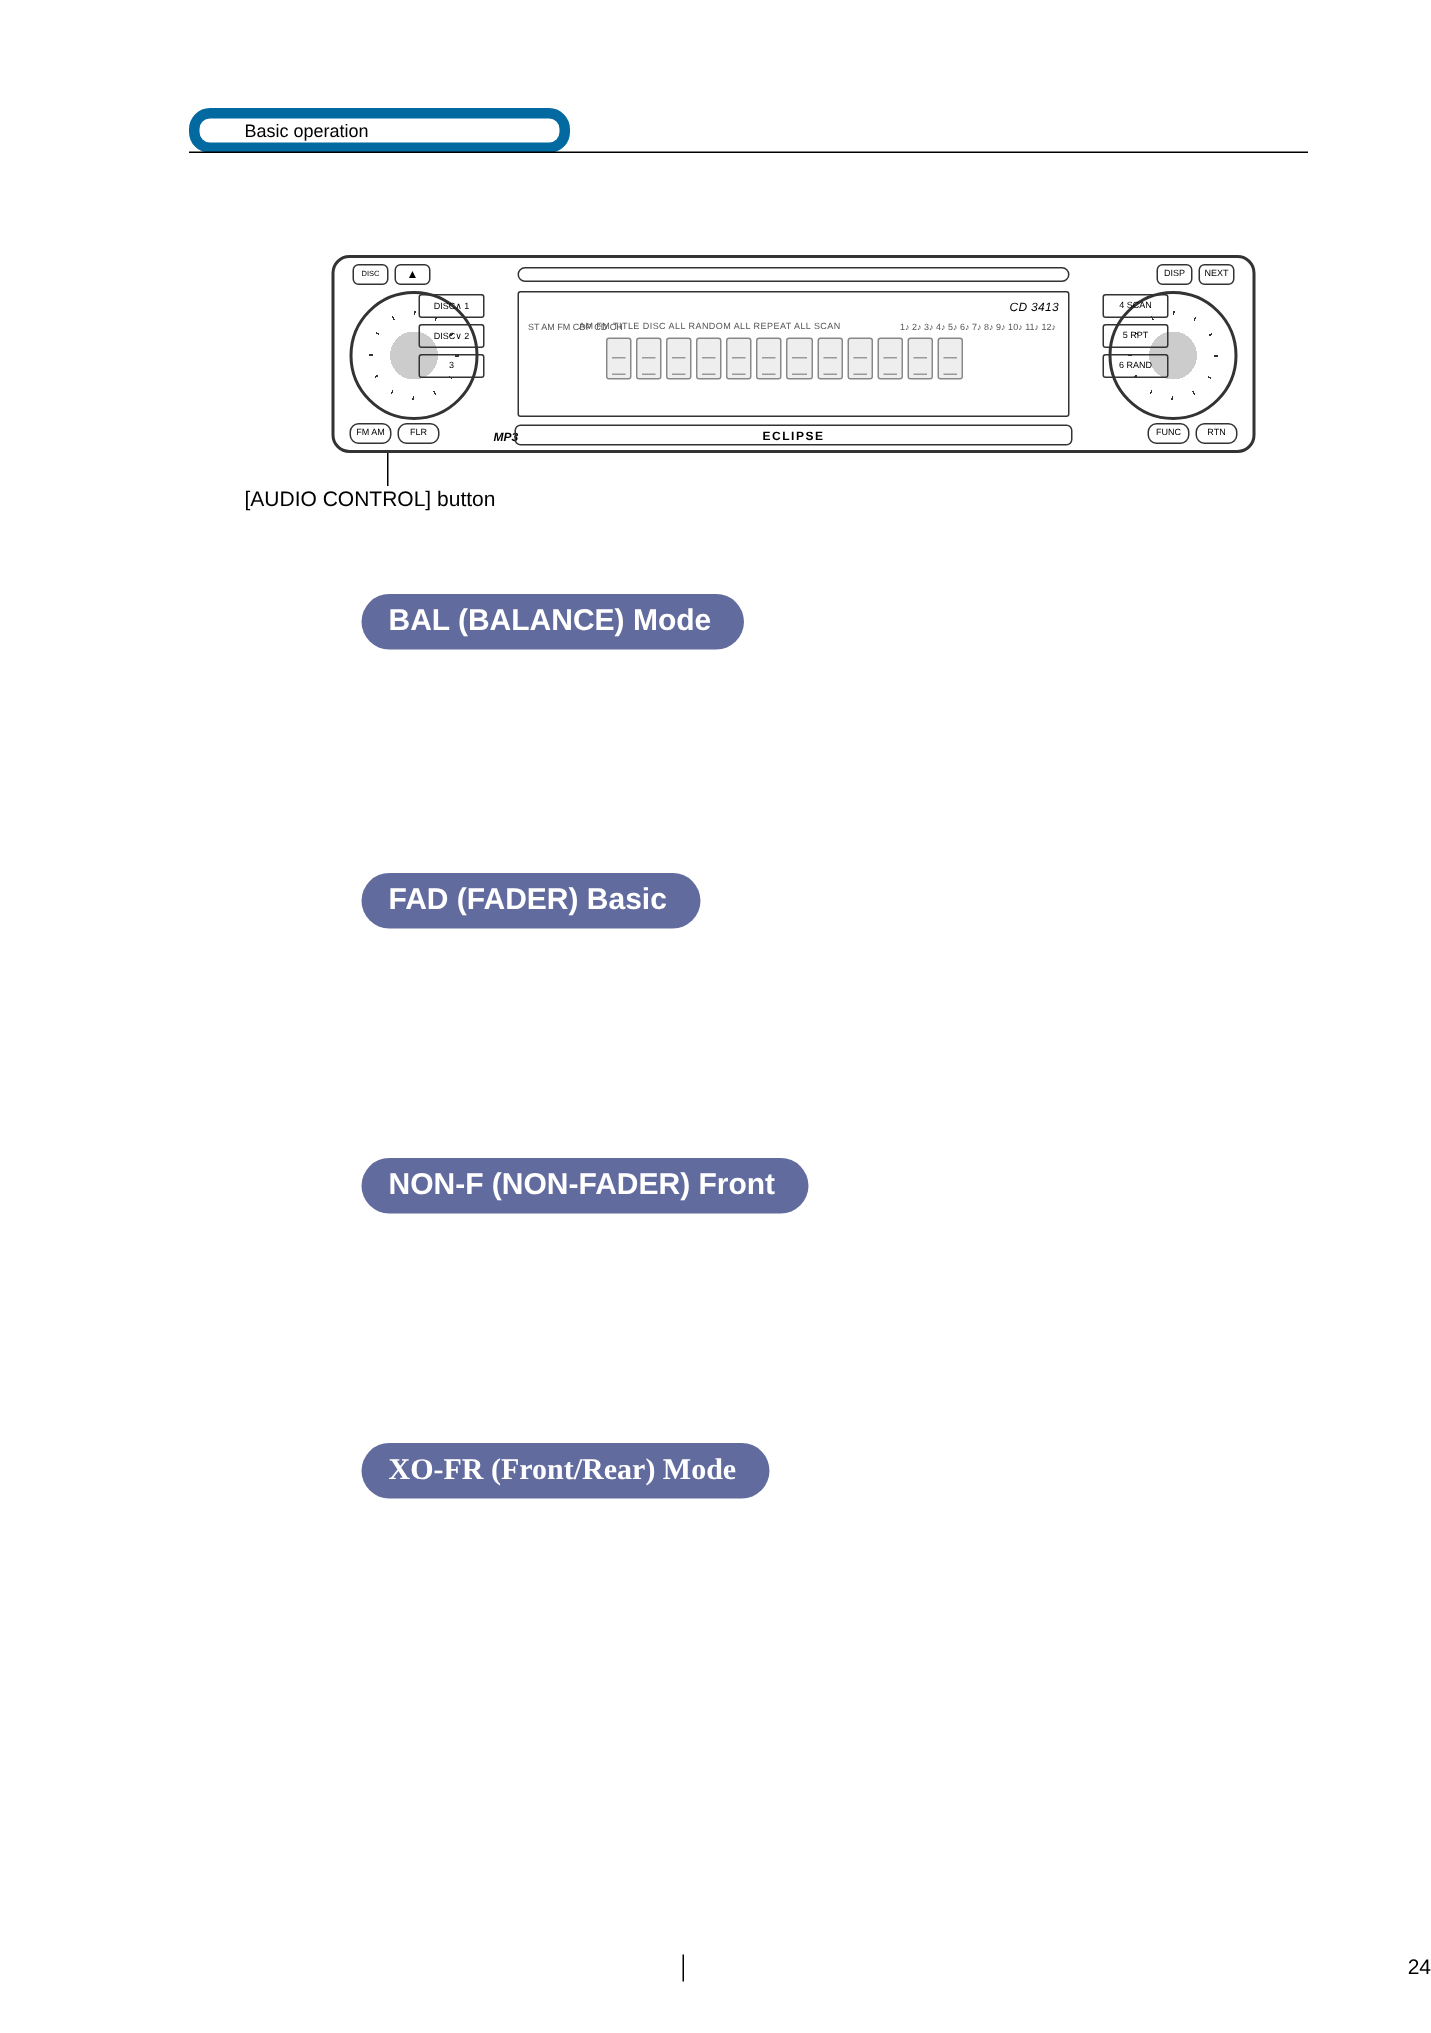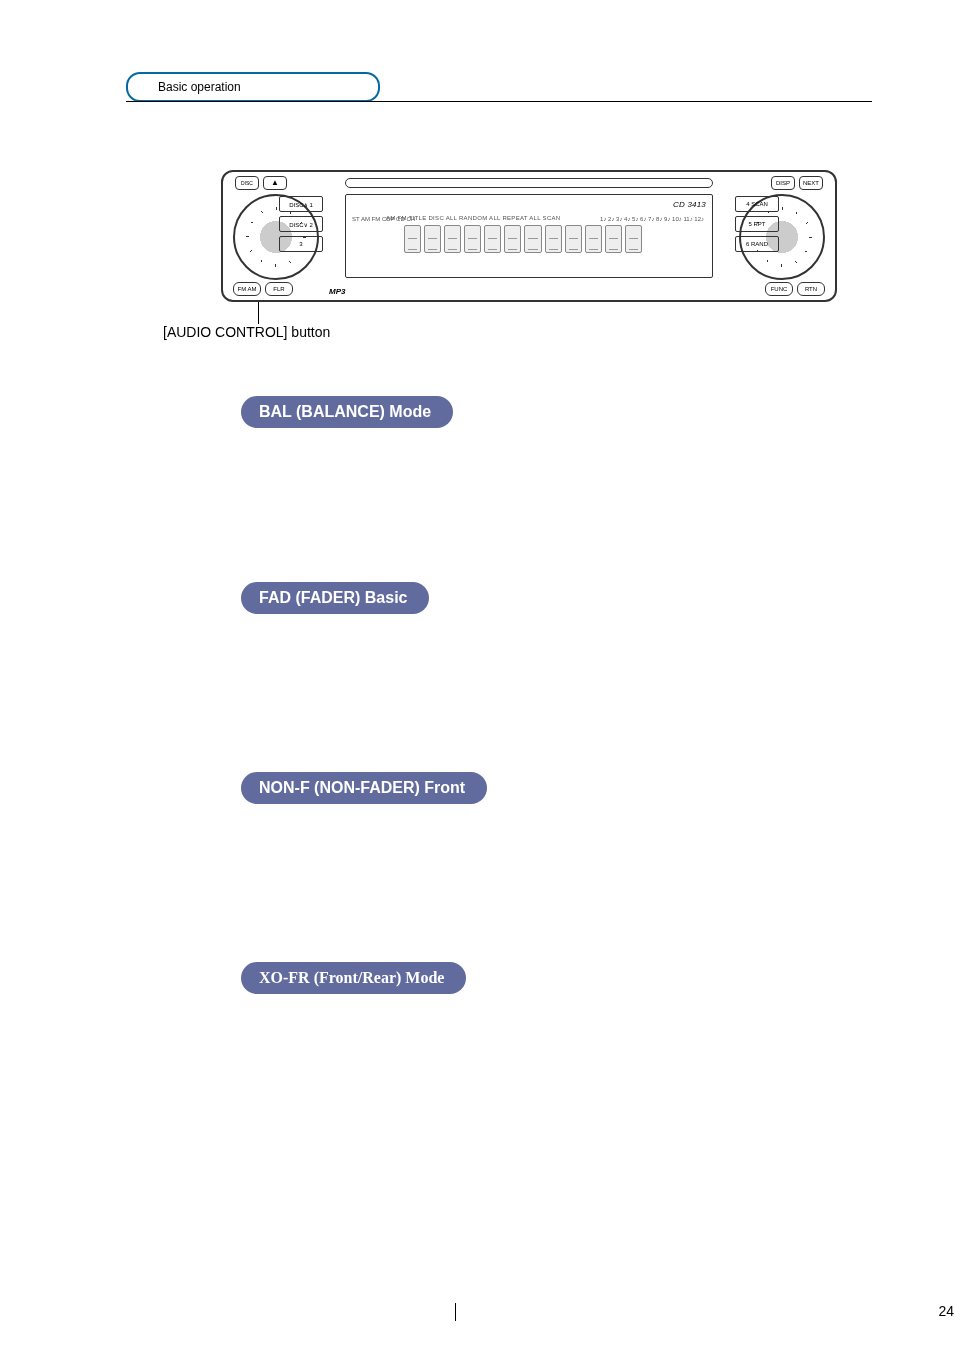--- a/index.html
+++ b/index.html
@@ -11,21 +11,21 @@
     position: relative;
     color: #000;
   }
 
   .header-tab {
     position: absolute;
     top: 72px;
     left: 126px;
     width: 254px;
     height: 30px;
-    border: 2px solid #0369a1;
+    border: 7px solid #0369a1;
     border-radius: 14px;
     display: flex;
     align-items: center;
     padding-left: 30px;
     font-size: 12px;
     background: #fff;
   }
 
   .header-rule {
     position: absolute;
@@ -245,21 +245,21 @@
     left: 163px;
     font-size: 14px;
     text-align: right;
   }
 
   .pill {
     position: absolute;
     left: 241px;
     background: #626b9e;
     color: #fff;
-    font-size: 16px;
+    font-size: 20px;
     font-weight: bold;
     padding: 7px 22px 7px 18px;
     border-radius: 20px;
     font-family: Arial, Helvetica, sans-serif;
   }
   .pill-1 { top: 396px; }
   .pill-2 { top: 582px; }
   .pill-3 { top: 772px; }
   .pill-4 { top: 962px; font-family: Liberation Serif, serif; }
 
@@ -340,20 +340,23 @@
         <div class="seg7"></div>
       </div>
       <div class="lcd-nums">1♪ 2♪ 3♪
 4♪ 5♪ 6♪
 7♪ 8♪ 9♪
 10♪ 11♪ 12♪</div>
     </div>
 
     <span class="mp3">MP3</span>
 
+    <div class="bottom-bar">
+      <span>ECLIPSE</span>
+    </div>
 
     <div class="bot-btn l1">FM AM</div>
     <div class="bot-btn l2">FLR</div>
     <div class="bot-btn r1">FUNC</div>
     <div class="bot-btn r2">RTN</div>
   </div>
 </div>
 
 <div class="callout-line"></div>
 <div class="callout-label">[AUDIO CONTROL] button</div>

